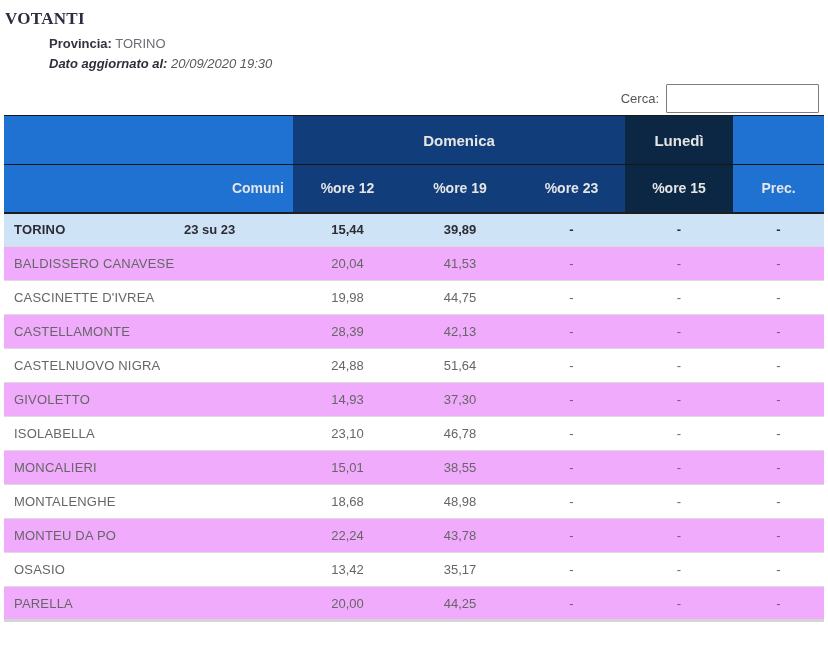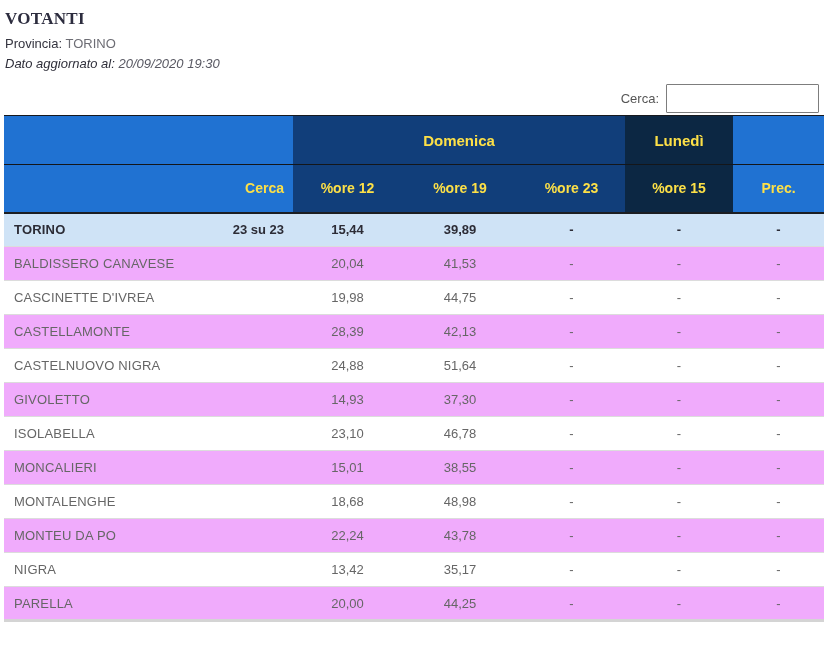--- a/index.html
+++ b/index.html
@@ -4,52 +4,52 @@
 <style>
   * { margin:0; padding:0; box-sizing:border-box; }
   html,body { width:828px; height:657px; overflow:hidden; background:#fff;
               font-family:"Liberation Sans", sans-serif; }
   .page { width:828px; height:657px; position:relative; }
 
   
   .head { padding:9px 6px 0 5px; }
   .title { font-size:17px; font-weight:bold; color:#2c2c3e; letter-spacing:.3px;font-family:Liberation Serif, serif; }
   .meta { font-size:13px; margin-top:7px; color:#6d6d74; }
-  .meta .lbl { font-weight:normal; color:#34343f; }
+  .meta .lbl { font-weight:bold; color:#34343f;margin-left:44px; }
   .meta.upd { font-style:italic; color:#585862; margin-top:5px; }
   .meta.upd .lbl { color:#2f2f3a; }
 
   
   .search-row { position:absolute; top:84px; right:9px; display:flex; align-items:center; }
   .search-row label { font-size:13px; color:#555; margin-right:7px; }
   .search-row input { width:153px; height:29px; border:1px solid #7d7d7d; border-radius:1px;
                       font-size:13px; padding:0 6px; outline:none; }
 
   
   table { position:absolute; top:115px; left:4px; width:820px; border-collapse:collapse;
           table-layout:fixed; border-top:1px solid #17191e; border-bottom:3px solid #d4d4d4; }
   col.c-name  { width:180px; } col.c-com { width:109px; }
   col.c-o12 { width:109px; } col.c-o19 { width:116px; } col.c-o23 { width:107px; }
   col.c-o15 { width:108px; } col.c-prec { width:91px; }
 
-  thead th { color:#fde047; font-weight:bold; }
+  thead th { color:#e5e5e5; font-weight:bold; }
   tr.group-row th { height:49px; font-size:15px; border-bottom:1px solid #14161a; }
   tr.col-row th { height:48px; font-size:14px; border-bottom:2px solid #1c1e22; }
   th.lb   { background:#2072d2; }
   th.navy { background:#113e7a; }
   th.dark { background:#0c2743; }
   th.right { text-align:right; padding-right:9px; }
   tr.col-row th:nth-child(n+3) { text-align:center; }
 
   tbody tr { height:34px; background:#fff; }
   tbody tr.stripe { background:#f0abfc; }
   tbody tr + tr { border-top:1px solid #dcdcdc; }
   tbody td { font-size:13px; color:#666; }
   tbody td:nth-child(1) { text-align:left; padding-left:10px; letter-spacing:.2px; }
-  tbody td:nth-child(2) { text-align:right; padding-right:9px; }
+  tbody td:nth-child(2) { padding-right:9px; }
   tbody td:nth-child(n+3) { text-align:center; }
   tr.summary { background:#cfe3f6; }
   tr.summary td { color:#2c2c36; font-weight:bold; }
 </style>
 </head>
 <body>
 
 <div class="page">
 
   <div class="head">
@@ -81,21 +81,21 @@
     </colgroup>
     <thead>
       <tr class="group-row">
         <th colspan="2" class="lb"></th>
         <th colspan="3" class="navy">Domenica</th>
         <th class="dark">Lunedì</th>
         <th class="lb"></th>
       </tr>
       <tr class="col-row">
         <th class="lb"></th>
-        <th class="lb right">Cerca</th>
+        <th class="lb right">Comuni</th>
         <th class="navy">%ore 12</th>
         <th class="navy">%ore 19</th>
         <th class="navy">%ore 23</th>
         <th class="dark">%ore 15</th>
         <th class="lb">Prec.</th>
       </tr>
     </thead>
     <tbody>
         <tr class="summary">
           <td>TORINO</td>
@@ -181,21 +181,21 @@
         <tr class="stripe">
           <td>MONTEU DA PO</td>
           <td></td>
           <td>22,24</td>
           <td>43,78</td>
           <td>-</td>
           <td>-</td>
           <td>-</td>
         </tr>
         <tr>
-          <td>NIGRA</td>
+          <td>OSASIO</td>
           <td></td>
           <td>13,42</td>
           <td>35,17</td>
           <td>-</td>
           <td>-</td>
           <td>-</td>
         </tr>
         <tr class="stripe">
           <td>PARELLA</td>
           <td></td>

